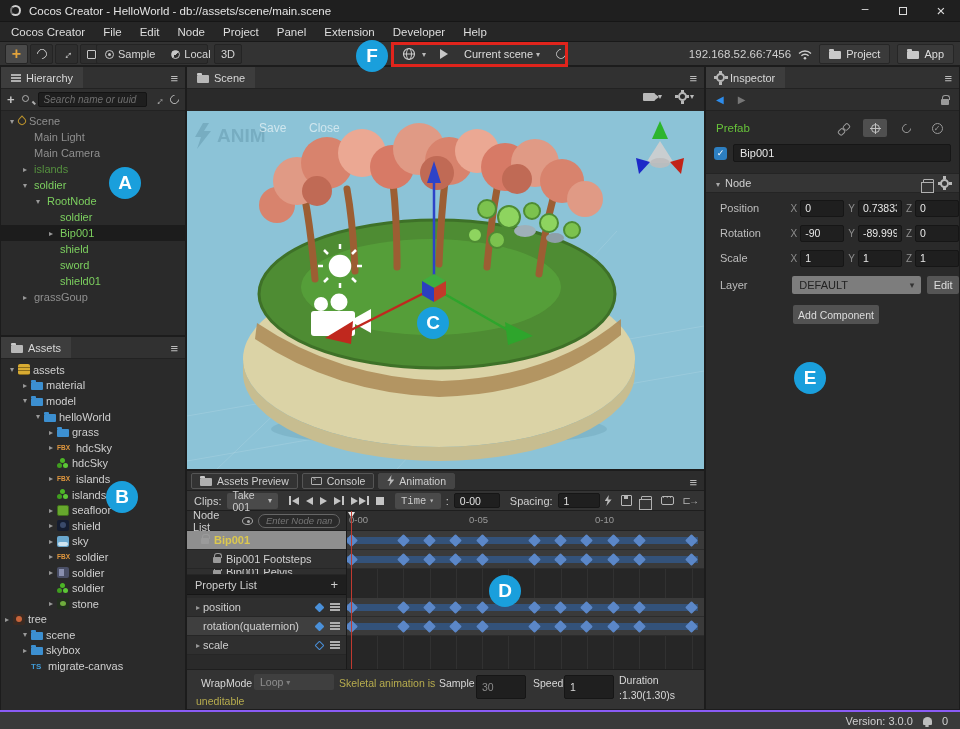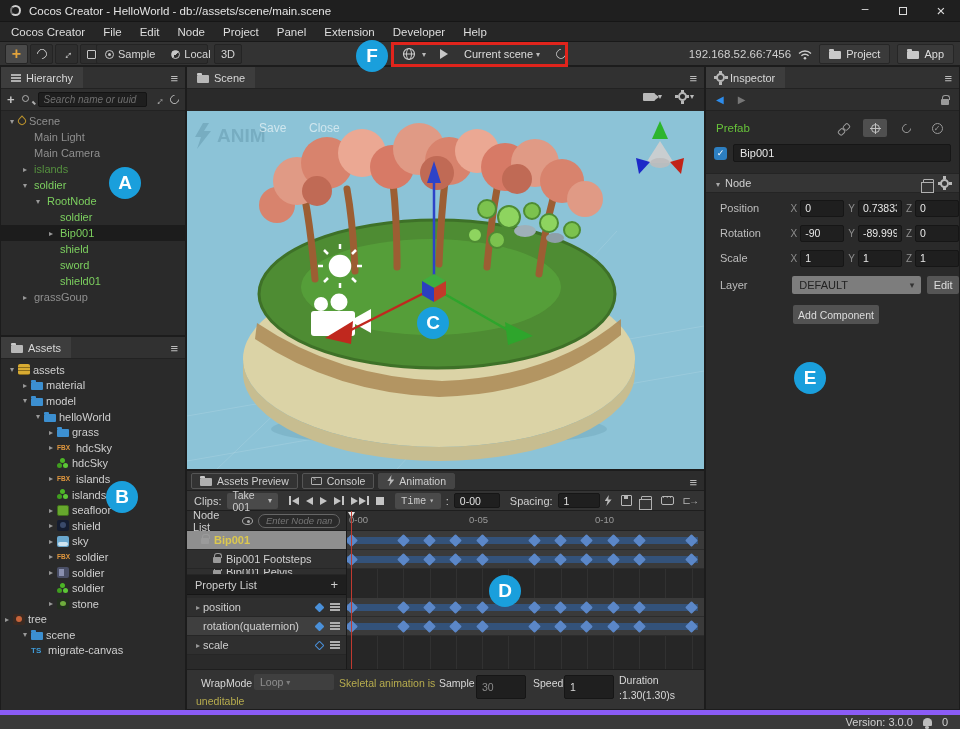--- a/index.html
+++ b/index.html
@@ -211,21 +211,21 @@
   .plist-ic{width:10px;height:8px;margin-left:7px;position:relative;}
   .plist-ic::before{content:'';position:absolute;left:0;top:0;width:10px;height:1.5px;background:#b0b0b0;box-shadow:0 3px 0 #b0b0b0,0 6px 0 #b0b0b0;}
   .anim-bottom{position:absolute;left:0;top:198px;width:517px;height:40px;background:#333;border-top:1px solid #1e1e1e;}
   .ab{position:absolute;font-size:10.5px;color:#d8d8d8;}
   .warn{color:#b7ac4e;}
   .loop-dd{opacity:.55;width:80px;}
   .big-in{width:50px;height:24px;}
   .gray-text{color:#8a8a8a;}
 
   
-  .statusbar{position:absolute;left:0;top:710px;width:960px;height:19px;background:#3a3a3a;border-top:5px solid #8b5cf6;
+  .statusbar{position:absolute;left:0;top:710px;width:960px;height:19px;background:#3a3a3a;border-top:2px solid #8b5cf6;
              display:flex;align-items:center;justify-content:flex-end;gap:10px;padding-right:12px;color:#cfcfcf;}
   .i-bell{width:9px;height:8px;background:#bdbdbd;border-radius:50% 50% 12% 12%;position:relative;}
   .i-bell::after{content:'';position:absolute;left:2.5px;bottom:-2.5px;width:4px;height:2.5px;background:#bdbdbd;border-radius:50%;}
 
   
   .badge{position:absolute;width:32px;height:32px;border-radius:50%;background:#1a9fdc;color:#fff;
          display:flex;align-items:center;justify-content:center;font-size:19px;font-weight:700;z-index:50;}
   .red-box{position:absolute;left:391px;top:42px;width:177px;height:25px;border:3px solid #e0241c;z-index:40;pointer-events:none;}
 </style>
 </head>
@@ -480,20 +480,25 @@
         </div>
         <div class="tree-row h15" style="">
           <div class="tw arr-r"></div>
           <div class="a-ic a-img-tree"></div>
           <div class="lbl c-light">tree</div>
         </div>
         <div class="tree-row h15" style="padding-left: 18px;">
           <div class="tw arr-d"></div>
           <div class="folder blue"></div>
           <div class="lbl c-light">scene</div>
+        </div>
+        <div class="tree-row h15" style="padding-left: 18px;">
+          <div class="tw arr-r"></div>
+          <div class="folder blue"></div>
+          <div class="lbl c-light">skybox</div>
         </div>
         <div class="tree-row h15" style="padding-left: 18px;">
           <div class="tw"></div>
           <div class="a-ts">TS</div>
           <div class="lbl c-light">migrate-canvas</div>
         </div>
       </div>
   </div>
 
   <div class="panel" style="left:186px;top:66px;width:519px;height:404px;">

